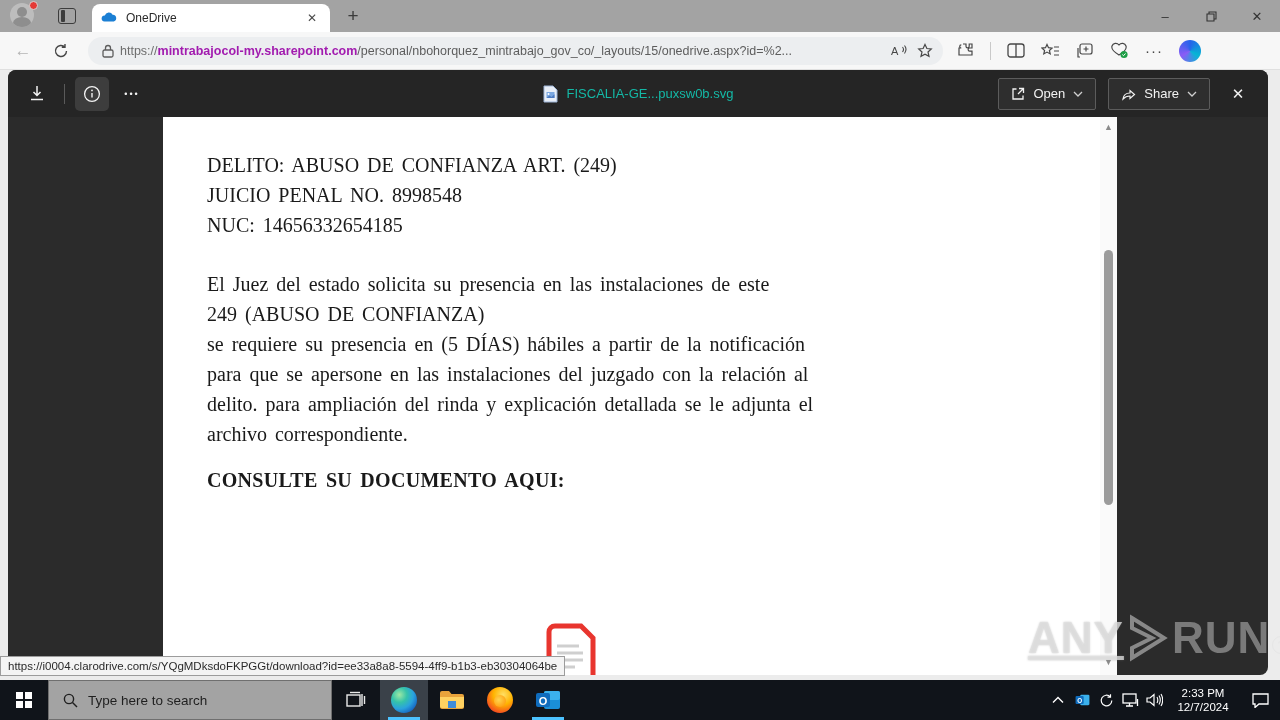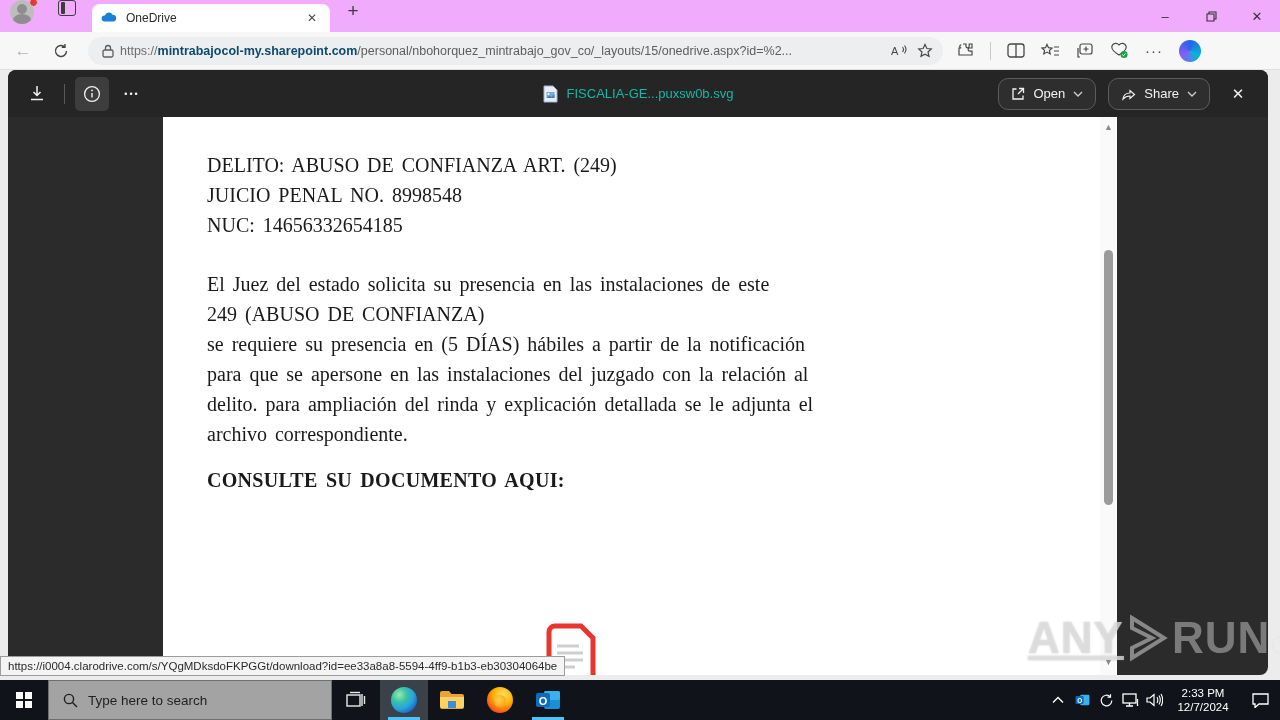--- a/index.html
+++ b/index.html
@@ -1,20 +1,20 @@
 <!DOCTYPE html>
 <html><head>
 <meta charset="utf-8">
 <style>
   * { margin:0; padding:0; box-sizing:border-box; }
   html,body { width:1280px; height:720px; overflow:hidden; }
   body { font-family:"Liberation Sans", sans-serif; background:#ececec; position:relative; }
 
   
-  .tabstrip { position:absolute; top:0; left:0; width:1280px; height:32px; background:#f0abfc; display:flex; }
+  .tabstrip { position:absolute; top:0; left:0; width:1280px; height:32px; background:#a3a3a3; display:flex; align-items:center; }
   .avatar-wrap { position:relative; width:26px; height:26px; margin-left:10px; }
   .avatar { width:24px; height:24px; border-radius:50%; background:#bdbdbd; overflow:hidden; position:relative; }
   .avatar .head { position:absolute; top:4px; left:7px; width:10px; height:10px; border-radius:50%; background:#8e8e8e; }
   .avatar .bod { position:absolute; top:14px; left:3px; width:18px; height:12px; border-radius:50% 50% 0 0; background:#8e8e8e; }
   .avatar-badge { position:absolute; top:-2px; right:-2px; width:9px; height:9px; border-radius:50%; background:#e53935; border:1.5px solid #d5d5d5; }
   .ws-icon { width:18px; height:16px; border:1.6px solid #3c3c3c; border-radius:3px; margin-left:22px; position:relative; }
   .ws-icon::after { content:""; position:absolute; left:2px; top:1px; bottom:1px; width:4px; background:#3c3c3c; border-radius:1px; }
   .tab { margin-left:16px; width:238px; height:28px; margin-top:4px; background:#fff; border-radius:8px 8px 0 0; display:flex; align-items:center; padding:0 8px; }
   .favicon-cloud { width:18px; height:18px; flex:none; }
   .tab-title { font-size:12px; color:#2b2b2b; margin-left:8px; flex:1; }
@@ -23,37 +23,37 @@
   .win-controls { margin-left:auto; display:flex; height:32px; }
   .win-btn { width:46px; height:32px; display:flex; align-items:center; justify-content:center; color:#333; font-size:13px; }
 
   .navbar { position:absolute; top:32px; left:0; width:1280px; height:38px; background:#f7f7f7; display:flex; align-items:center; border-bottom:1px solid #e0e0e0; }
   .nav-ic { width:30px; height:30px; display:flex; align-items:center; justify-content:center; font-size:17px; color:#474747; margin-left:8px; }
   .nav-ic.disabled { color:#b5b5b5; }
   .addr { margin-left:12px; width:855px; height:28px; background:#eceef0; border-radius:14px; display:flex; align-items:center; padding:0 10px; font-size:12.5px; }
   .addr .lock { margin:0 6px 0 4px; }
   .url { white-space:nowrap; overflow:hidden; flex:1; }
   .url .proto { color:#6d6d6d; }
-  .url .domain { color:#0c4a6e; font-weight:bold; }
+  .url .domain { color:#a21caf; font-weight:bold; }
   .url .path { color:#5d5d5d; }
   .addr-right { display:flex; align-items:center; gap:10px; color:#474747; }
   .toolbar-icons { display:flex; align-items:center; gap:16px; margin-left:14px; color:#474747; }
   .tb-divider { width:1px; height:18px; background:#c9c9c9; }
 
   
   .overlay { position:absolute; left:8px; top:70px; width:1260px; height:605px; background:#2b2b2b; border-radius:8px; overflow:hidden; }
   .ptoolbar { position:absolute; top:0; left:0; right:0; height:47px; background:#252525; display:flex; align-items:center; color:#fff; }
   .pt-left { display:flex; align-items:center; margin-left:12px; gap:6px; }
   .pt-btn { width:34px; height:34px; display:flex; align-items:center; justify-content:center; border-radius:5px; color:#f2f2f2; }
   .pt-btn.active { background:#3d3d3d; }
   .pt-div { width:1px; height:20px; background:#5a5a5a; margin:0 4px; }
   .pt-center { position:absolute; left:0; right:0; top:0; height:47px; display:flex; align-items:center; justify-content:center; gap:9px; pointer-events:none; }
   .pt-filename { font-size:13px; color:#14b8a6; }
   .pt-right { margin-left:auto; display:flex; align-items:center; gap:12px; margin-right:14px; }
-  .pill-btn { display:flex; align-items:center; gap:8px; height:32px; padding:0 12px; background:#2e2e2e; border:1px solid #5c5c5c; border-radius:10px; color:#f2f2f2; font-size:13px;justify-content:flex-end; }
+  .pill-btn { display:flex; align-items:center; gap:8px; height:32px; padding:0 12px; background:#2e2e2e; border:1px solid #5c5c5c; border-radius:2px; color:#f2f2f2; font-size:13px;justify-content:flex-end; }
   .pt-close { width:32px; height:32px; display:flex; align-items:center; justify-content:center; color:#f2f2f2; font-size:15px; }
 
   
   .page { position:absolute; left:155px; top:47px; width:954px; height:558px; background:#ffffff; overflow:hidden; }
   .doc { padding:33px 60px 0 44px; font-family:"Liberation Serif","DejaVu Serif",serif; color:#1a1a1a; font-size:20px; line-height:30px; word-spacing:3px; }
   .doc .gap { height:29px; }
   .doc .cta { font-weight:bold; margin-top:16px; letter-spacing:0.3px; }
   .red-doc { position:absolute; left:380px; top:505px; }
 
   

